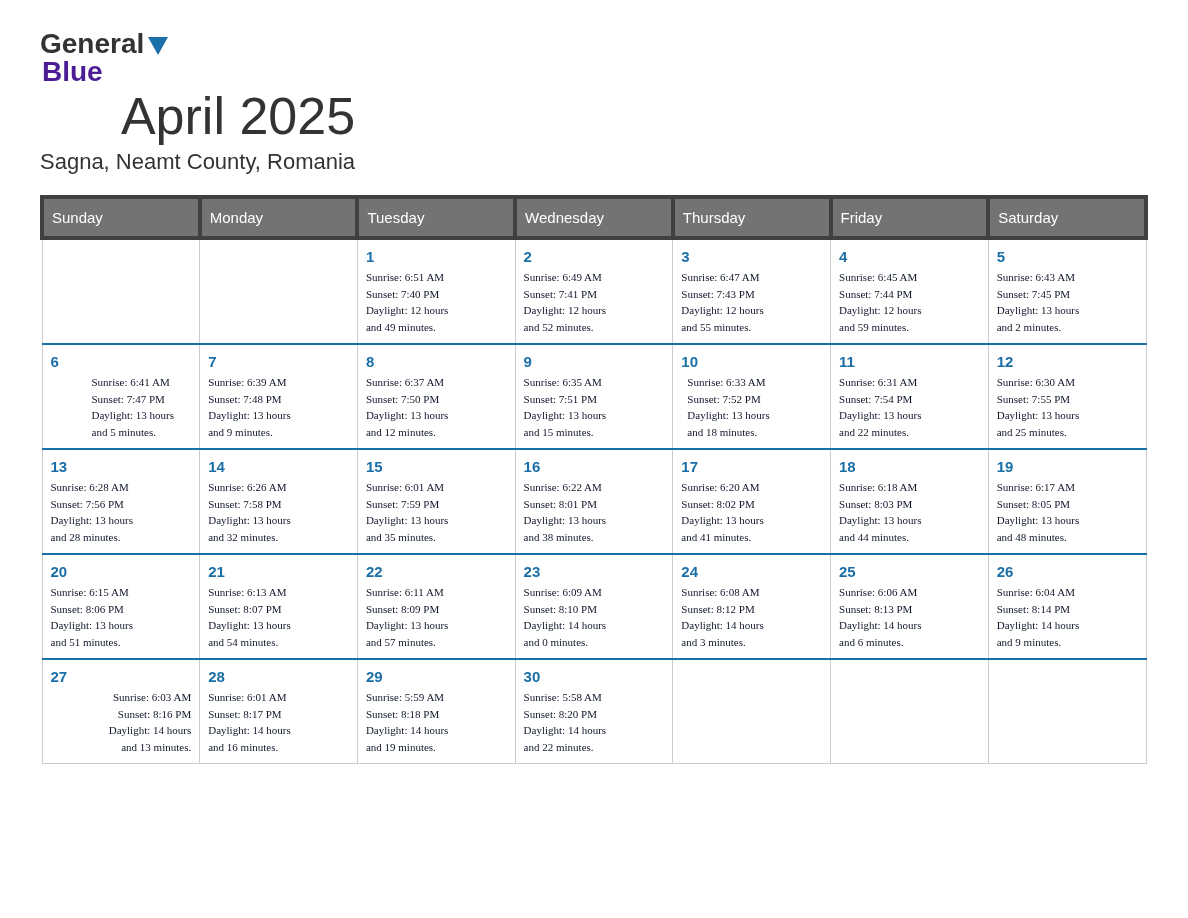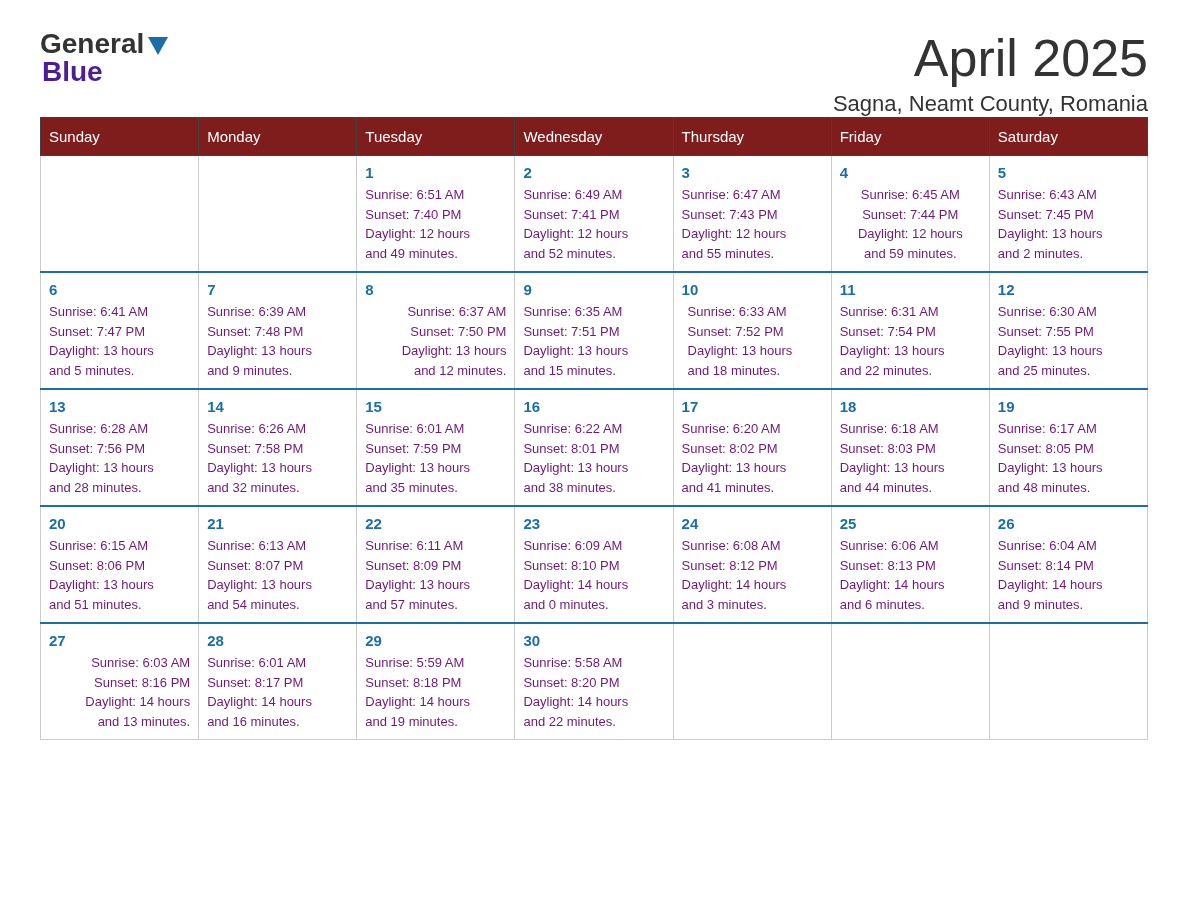--- a/index.html
+++ b/index.html
@@ -8,20 +8,22 @@
       background: #fff;
       color: #333;
       padding: 30px 40px;
       width: 1188px;
       min-height: 918px;
     }
     .header {
       display: flex;
       justify-content: space-between;
       align-items: flex-start;
+      margin-bottom: 20px;
+      flex-direction: column;
     }
     .logo {
       display: flex;
       flex-direction: column;
       align-items: flex-start;
     }
     .logo-text {
       display: flex;
       align-items: center;
       font-size: 28px;
@@ -59,48 +61,49 @@
       font-size: 22px;
       color: #333;
       margin-top: 4px;
     }
     .calendar {
       width: 100%;
       border-collapse: collapse;
       border: 1px solid #ccc;
     }
     .calendar th {
-      background-color: #7f1d1d;
+      background-color: #737373;
       color: #fff;
       padding: 10px 8px;
       font-size: 15px;
       font-weight: normal;
       text-align: left;
-      border: 1px solid #404040;
+      border: 4px solid #404040;
     }
     .calendar td {
       vertical-align: top;
       padding: 8px;
       border: 1px solid #ccc;
       font-size: 12.5px;
       color: #333;
       width: 14.28%;
       min-height: 90px;
     }
     .calendar td .day-number {
       font-size: 15px;
       font-weight: bold;
       color: #1a6fa8;
       display: block;
       margin-bottom: 4px;
     }
     .calendar td .day-info {
       line-height: 1.5;
-      font-size: 13px;
-      color: #701a75;
+      font-size: 11px;
+      color: #0f172a;
+      font-family: Liberation Serif, serif;
     }
     .calendar tr td {
       border-top: 2px solid #1a6fa8;
     }
     .calendar tbody tr:first-child td {
       border-top: 1px solid #ccc;
     }
     .empty-cell {
       background: #fff;
     }
@@ -154,51 +157,51 @@
         </td>
         <td>
           <span class="day-number">3</span>
           <div class="day-info" style="white-space: pre-line;">Sunrise: 6:47 AM
 Sunset: 7:43 PM
 Daylight: 12 hours
 and 55 minutes.</div>
         </td>
         <td>
           <span class="day-number">4</span>
-          <div class="day-info" style="white-space: pre-line; text-align: center;">Sunrise: 6:45 AM
+          <div class="day-info" style="white-space: pre-line;">Sunrise: 6:45 AM
 Sunset: 7:44 PM
 Daylight: 12 hours
 and 59 minutes.</div>
         </td>
         <td>
           <span class="day-number">5</span>
           <div class="day-info" style="white-space: pre-line;">Sunrise: 6:43 AM
 Sunset: 7:45 PM
 Daylight: 13 hours
 and 2 minutes.</div>
         </td>
       </tr>
       <tr>
         <td>
           <span class="day-number">6</span>
-          <div class="day-info" style="white-space: pre-line;">Sunrise: 6:41 AM
+          <div class="day-info" style="white-space: pre-line; margin-left: 41px;">Sunrise: 6:41 AM
 Sunset: 7:47 PM
 Daylight: 13 hours
 and 5 minutes.</div>
         </td>
         <td>
           <span class="day-number">7</span>
           <div class="day-info" style="white-space: pre-line;">Sunrise: 6:39 AM
 Sunset: 7:48 PM
 Daylight: 13 hours
 and 9 minutes.</div>
         </td>
         <td>
           <span class="day-number">8</span>
-          <div class="day-info" style="white-space: pre-line; text-align: right;">Sunrise: 6:37 AM
+          <div class="day-info" style="white-space: pre-line;">Sunrise: 6:37 AM
 Sunset: 7:50 PM
 Daylight: 13 hours
 and 12 minutes.</div>
         </td>
         <td>
           <span class="day-number">9</span>
           <div class="day-info" style="white-space: pre-line;">Sunrise: 6:35 AM
 Sunset: 7:51 PM
 Daylight: 13 hours
 and 15 minutes.</div>

